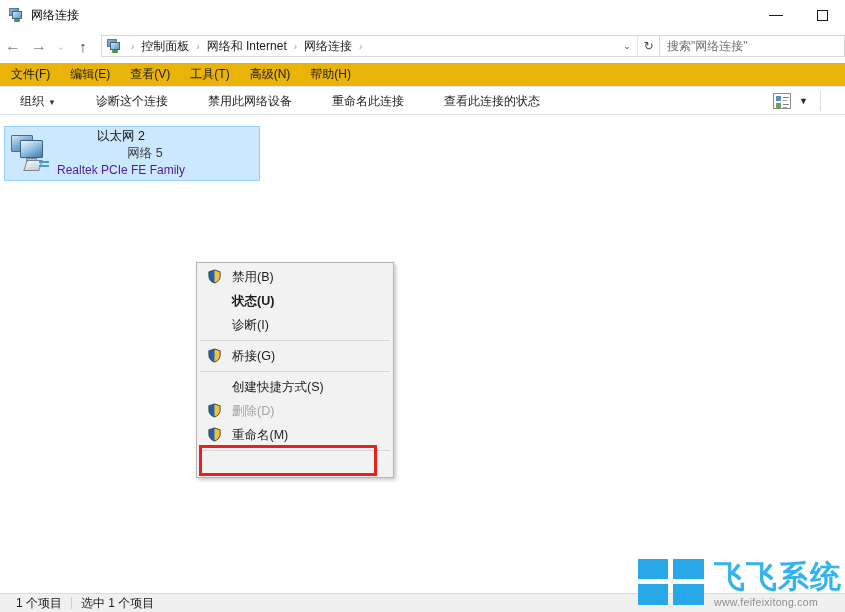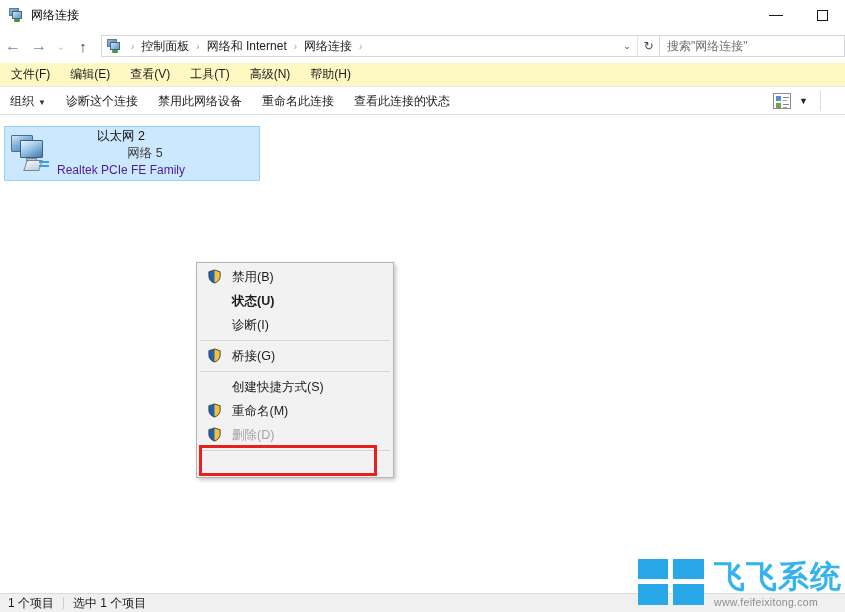--- a/index.html
+++ b/index.html
@@ -109,40 +109,40 @@
     background: #ffffff;
     display: flex; align-items: center;
     font-size: 12px; color: #6d6d6d;
     padding-left: 7px;
     overflow: hidden;
   }
 
   
   #menubar {
     position: absolute; left: 0; top: 63px; width: 845px; height: 24px;
-    background: #fef9c3;
+    background: #eab308;
     display: flex; align-items: center;
     border-bottom: 1px solid #e8e9ea;
   }
   .menu-item {
     font-size: 12px; color: #1b1b1b;
     padding: 3px 9px; margin-left: 2px;
     white-space: nowrap;
   }
 
   
   #cmdbar {
     position: absolute; left: 0; top: 88px; width: 845px; height: 27px;
     background: #ffffff;
     border-bottom: 1px solid #dcdddf;
     display: flex; align-items: center;
   }
   .cmd-item {
     font-size: 12px; color: #1b1b1b;
-    padding: 4px 10px; white-space: nowrap;
+    padding: 4px 20px; white-space: nowrap;
   }
   .cmd-item .caret { font-size: 8px; margin-left: 4px; color: #333; }
   #cmd-right {
     margin-left: auto; display: flex; align-items: center; height: 100%;
   }
   #view-icon {
     width: 18px; height: 16px; position: relative; margin-right: 4px;
     border: 1px solid #8d8d8d; background: #fdfdfd;
   }
   .vi-sq { position: absolute; width: 5px; height: 5px; }
@@ -281,21 +281,21 @@
 
   
   #statusbar {
     position: absolute; left: 0; top: 593px; width: 845px; height: 19px;
     background: #f0f0f0;
     border-top: 1px solid #dcdcdc;
     display: flex; align-items: center;
   }
   .sb-text {
     font-size: 12px; color: #1b1b1b;
-    padding-left: 8px; white-space: nowrap;
+    padding-left: 16px; white-space: nowrap;
   }
   .sb-sep {
     width: 1px; height: 12px; background: #cdcdcd; margin: 0 9px;
   }
 </style>
 </head>
 <body>
 
 <div id="window">
 
@@ -429,42 +429,42 @@
         <span class="ctx-label">桥接(G)</span>
       </div>
 
       <div class="ctx-sep"></div>
 
       <div class="ctx-item">
         <div class="ctx-icon blank"></div>
         <span class="ctx-label">创建快捷方式(S)</span>
       </div>
 
+      <div class="ctx-item disabled">
+        <div class="ctx-icon">
+          <svg class="shield" viewBox="0 0 16 16" width="15" height="15">
+            <path d="M8 1 L14 3 L14 8 C14 11.5 11 14 8 15 C5 14 2 11.5 2 8 L2 3 Z" fill="#1f63b0"></path>
+            <path d="M8 1 L14 3 L14 8 C14 11.5 11 14 8 15 Z" fill="#f4c23a"></path>
+            <path d="M8 1 L14 3 L14 8 C14 11.5 11 14 8 15 C5 14 2 11.5 2 8 L2 3 Z" fill="none" stroke="#2a2a2a" stroke-width="0.8"></path>
+          </svg>
+        </div>
+        <span class="ctx-label">删除(D)</span>
+      </div>
+
       <div class="ctx-item">
         <div class="ctx-icon">
           <svg class="shield" viewBox="0 0 16 16" width="15" height="15">
             <path d="M8 1 L14 3 L14 8 C14 11.5 11 14 8 15 C5 14 2 11.5 2 8 L2 3 Z" fill="#1f63b0"></path>
             <path d="M8 1 L14 3 L14 8 C14 11.5 11 14 8 15 Z" fill="#f4c23a"></path>
             <path d="M8 1 L14 3 L14 8 C14 11.5 11 14 8 15 C5 14 2 11.5 2 8 L2 3 Z" fill="none" stroke="#2a2a2a" stroke-width="0.8"></path>
           </svg>
         </div>
         <span class="ctx-label">重命名(M)</span>
       </div>
 
-      <div class="ctx-item disabled">
-        <div class="ctx-icon">
-          <svg class="shield" viewBox="0 0 16 16" width="15" height="15">
-            <path d="M8 1 L14 3 L14 8 C14 11.5 11 14 8 15 C5 14 2 11.5 2 8 L2 3 Z" fill="#1f63b0"></path>
-            <path d="M8 1 L14 3 L14 8 C14 11.5 11 14 8 15 Z" fill="#f4c23a"></path>
-            <path d="M8 1 L14 3 L14 8 C14 11.5 11 14 8 15 C5 14 2 11.5 2 8 L2 3 Z" fill="none" stroke="#2a2a2a" stroke-width="0.8"></path>
-          </svg>
-        </div>
-        <span class="ctx-label">删除(D)</span>
-      </div>
-
       <div class="ctx-sep"></div>
 
 
     </div>
 
     <div id="red-box"></div>
 
   </div>
 
   <div id="watermark">

